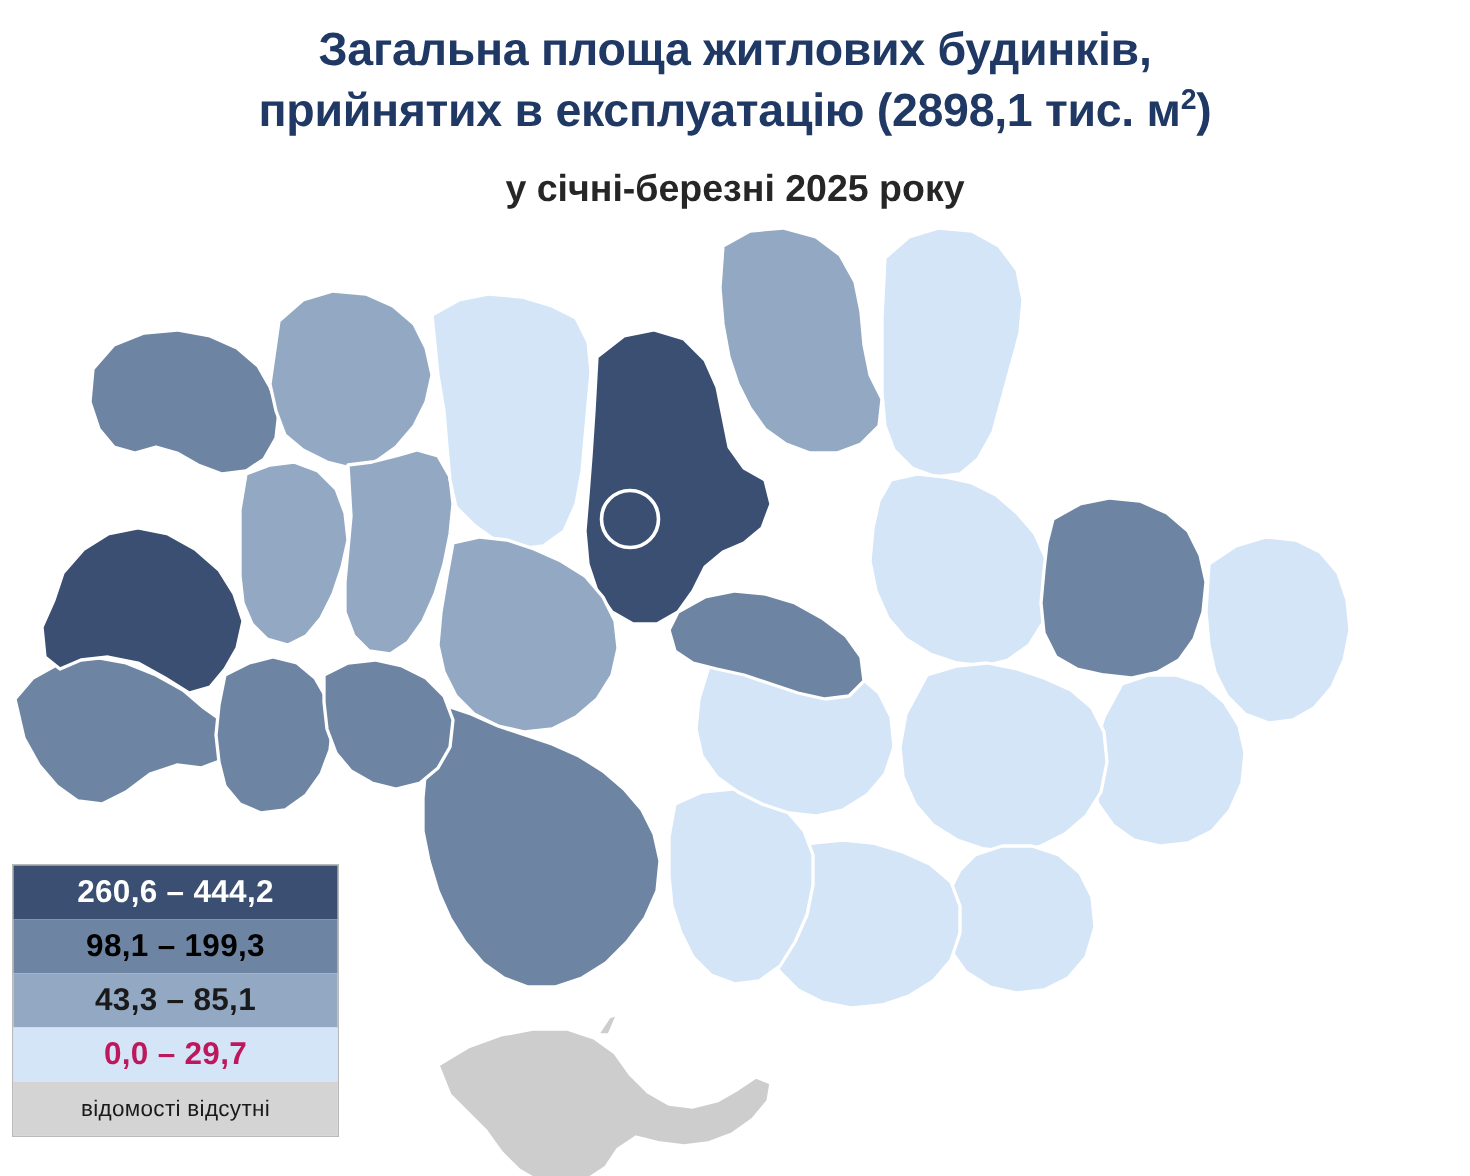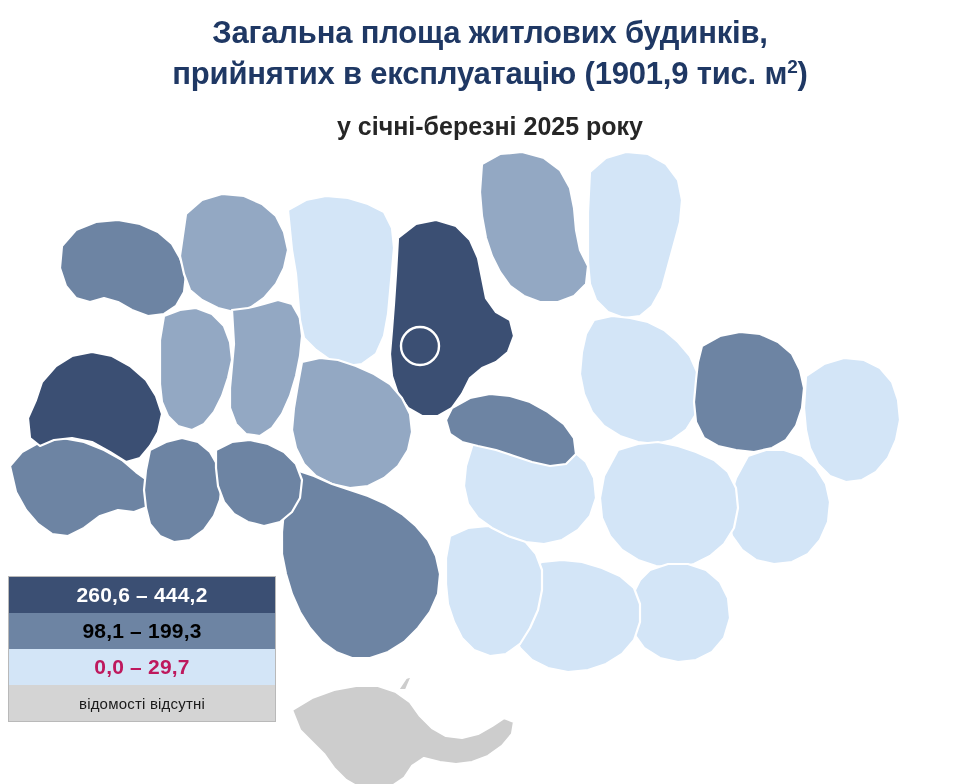--- a/index.html
+++ b/index.html
@@ -69,21 +69,21 @@
     fill: none;
     stroke: #ffffff;
     stroke-width: 2.4;
   }
 
   
   #legend {
     position: absolute;
     left: 8px;
     top: 576px;
-    width: 268px;
+    width: 218px;
     border: 1px solid #b9b9b9;
     box-sizing: border-box;
     box-shadow: 0 0 0 1px rgba(255,255,255,0.6);
   }
   .legend-row {
     height: 36px;
     display: flex;
     align-items: center;
     justify-content: center;
     font-size: 21px;
@@ -95,21 +95,21 @@
     height: 36px;
     font-size: 15px;
     font-weight: normal;
   }
 </style>
 </head>
 <body>
 
 <div id="title-block">
   <div class="title-line" style="color: rgb(31, 56, 100);">Загальна площа житлових будинків,</div>
-  <div class="title-line" style="color: rgb(31, 56, 100);"><span>прийнятих в експлуатацію (1901,9 тис. м</span><span class="sup">2</span><span>)</span></div>
+  <div class="title-line" style="color: rgb(31, 56, 100);"><span>прийнятих в експлуатацію (2898,1 тис. м</span><span class="sup">2</span><span>)</span></div>
   <div class="subtitle-line" style="color: rgb(38, 38, 38);">у січні-березні 2025 року</div>
 </div>
 
 <div id="map-wrap">
 <svg id="ukraine-map" viewBox="0 0 980 634" xmlns="http://www.w3.org/2000/svg">
 
   <path class="region" id="r-zakarpattia" d="M10,316 L22,302 L40,292 L62,288 L84,292 L104,300 L122,310 L136,322 L150,332 L158,344
        L150,356 L134,362 L118,360 L100,366 L84,378 L68,386 L52,384 L38,374 L26,360 L16,342 Z" fill="#6d84a3"></path>
 
   <path class="region" id="r-lviv" d="M36,250 L42,232 L56,216 L72,206 L92,202 L112,206 L130,216 L146,230 L156,246 L162,264
@@ -209,19 +209,22 @@
 </svg>
 </div>
 
 <div id="legend">
   <div class="legend-row" style="background: rgb(59, 79, 115); color: rgb(255, 255, 255);">
     <span>260,6 – 444,2</span>
   </div>
   <div class="legend-row" style="background: rgb(109, 132, 163); color: #000000;">
     <span>98,1 – 199,3</span>
   </div>
+  <div class="legend-row" style="background: rgb(147, 168, 195); color: rgb(26, 26, 26);">
+    <span>43,3 – 85,1</span>
+  </div>
   <div class="legend-row" style="background: rgb(211, 229, 247); color: #be185d;">
     <span>0,0 – 29,7</span>
   </div>
   <div class="legend-row last" style="background: rgb(212, 212, 212); color: rgb(26, 26, 26);">
     <span>відомості відсутні</span>
   </div>
 </div>
 
 </body></html>

